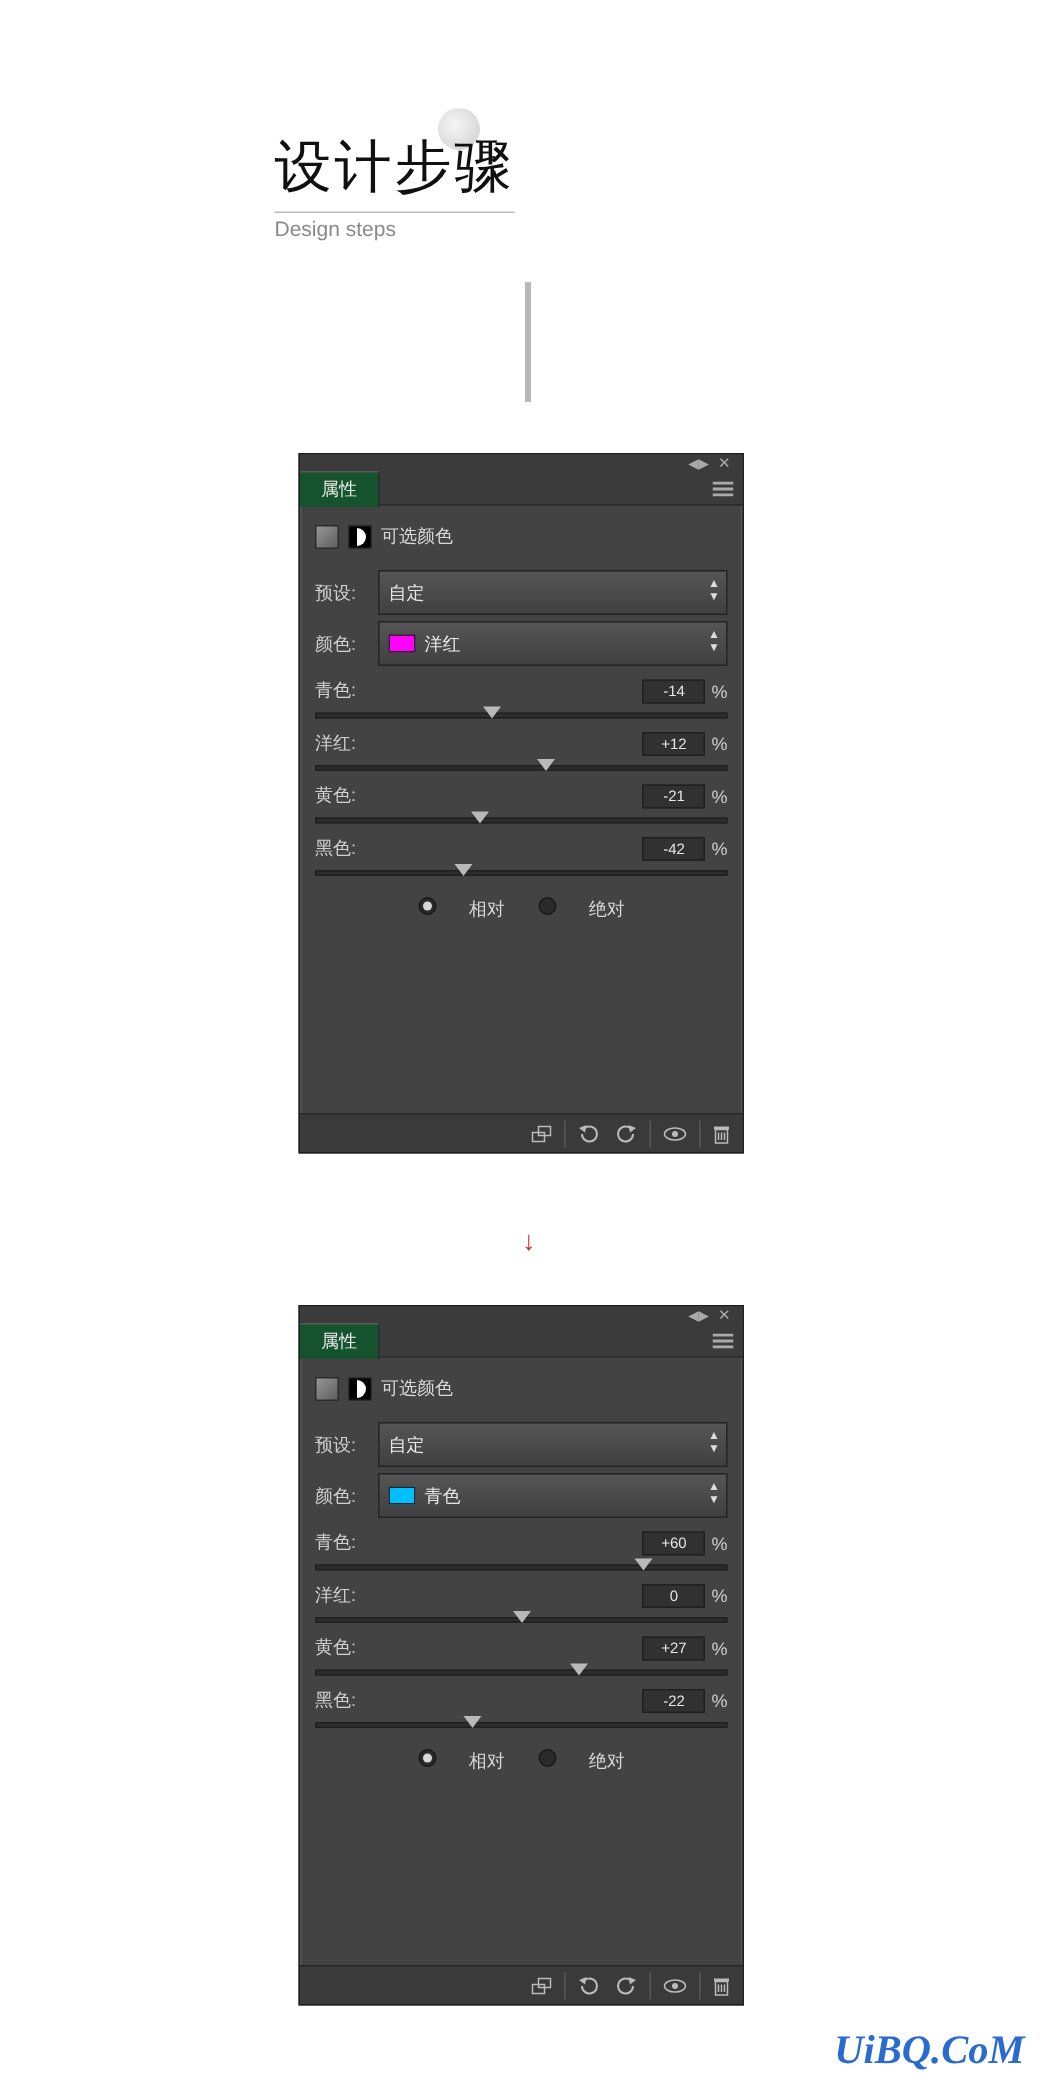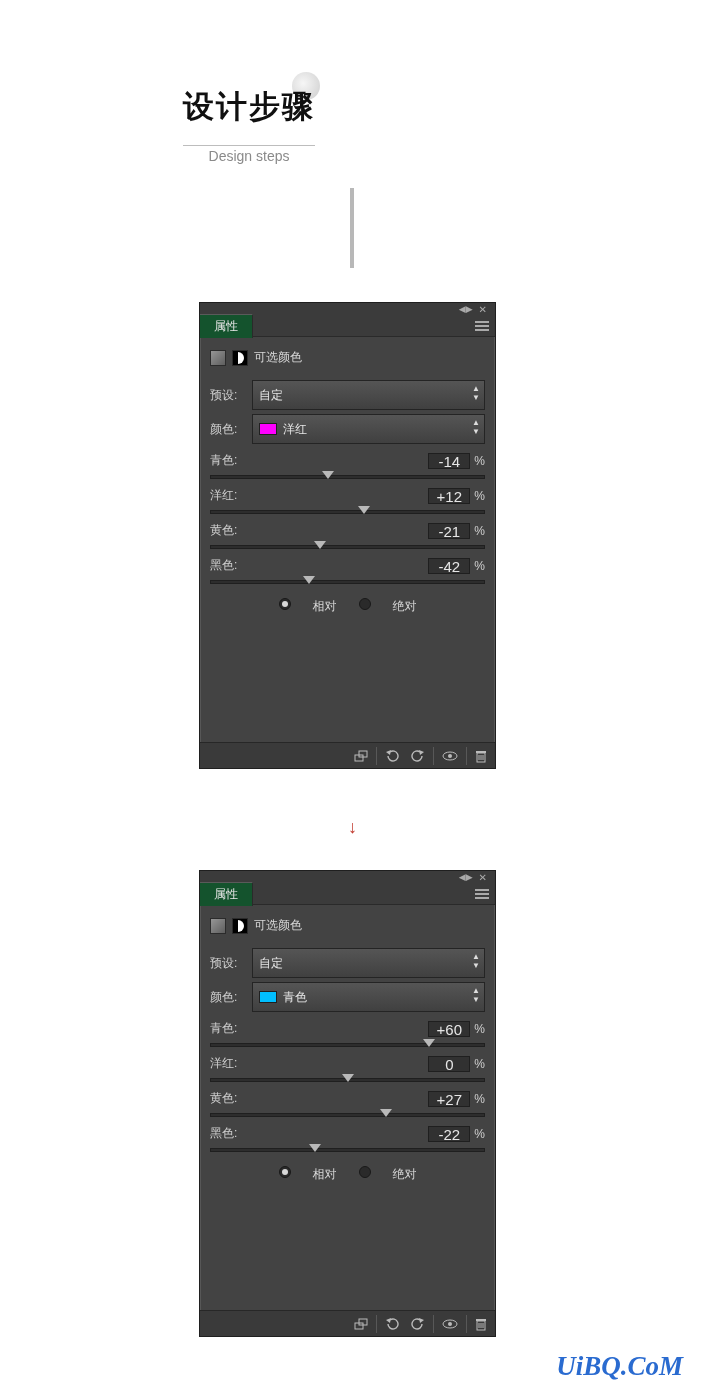--- a/index.html
+++ b/index.html
@@ -38,32 +38,31 @@
     position: absolute;
     width: 28px; height: 28px;
     border-radius: 50%;
     background: radial-gradient(circle at 40% 40%, #f6f6f6, #d9d9d9 70%, #c9c9c9 100%);
     top: 72px; left: 292px;
   }
   .step-text {
     margin-left: 20px;
   }
   .step-title {
-    font-size: 31px;
-    font-weight: 700;
+    font-size: 38px;
+    font-weight: 400;
     color: #101010;
     letter-spacing: 2px;
   }
   .step-sub {
     font-size: 14px;
     color: #8a8a8a;
     border-top: 1px solid #bdbdbd;
-    margin-top: 17px;
+    margin-top: 4px;
     padding-top: 2px;
-    text-align: center;
   }
   .vertical-rule {
     position: absolute;
     top: 188px; left: 350px;
     width: 4px; height: 80px;
     background: #b8b8b8;
   }
 
   
   .ps-panel {
@@ -156,21 +155,21 @@
 
   .slider-row { margin-top: 8px; }
   .slider-head {
     display:flex; justify-content:space-between; align-items:center;
     color:#d0d0d0;
   }
   .slider-head .label { }
   .slider-head .valbox {
     width: 42px; height: 16px;
     background:#313131; border:1px solid #1f1f1f;
-    color:#e6e6e6; text-align:center; font-size:15px;
+    color:#e6e6e6; text-align:center; font-size:10px;
     line-height:16px;
     margin-right:4px;
   }
   .slider-head .pct { color:#cfcfcf; }
   .slider-track {
     margin-top: 6px;
     height: 4px;
     background:#2d2d2d;
     border:1px solid #1f1f1f;
     position:relative;

